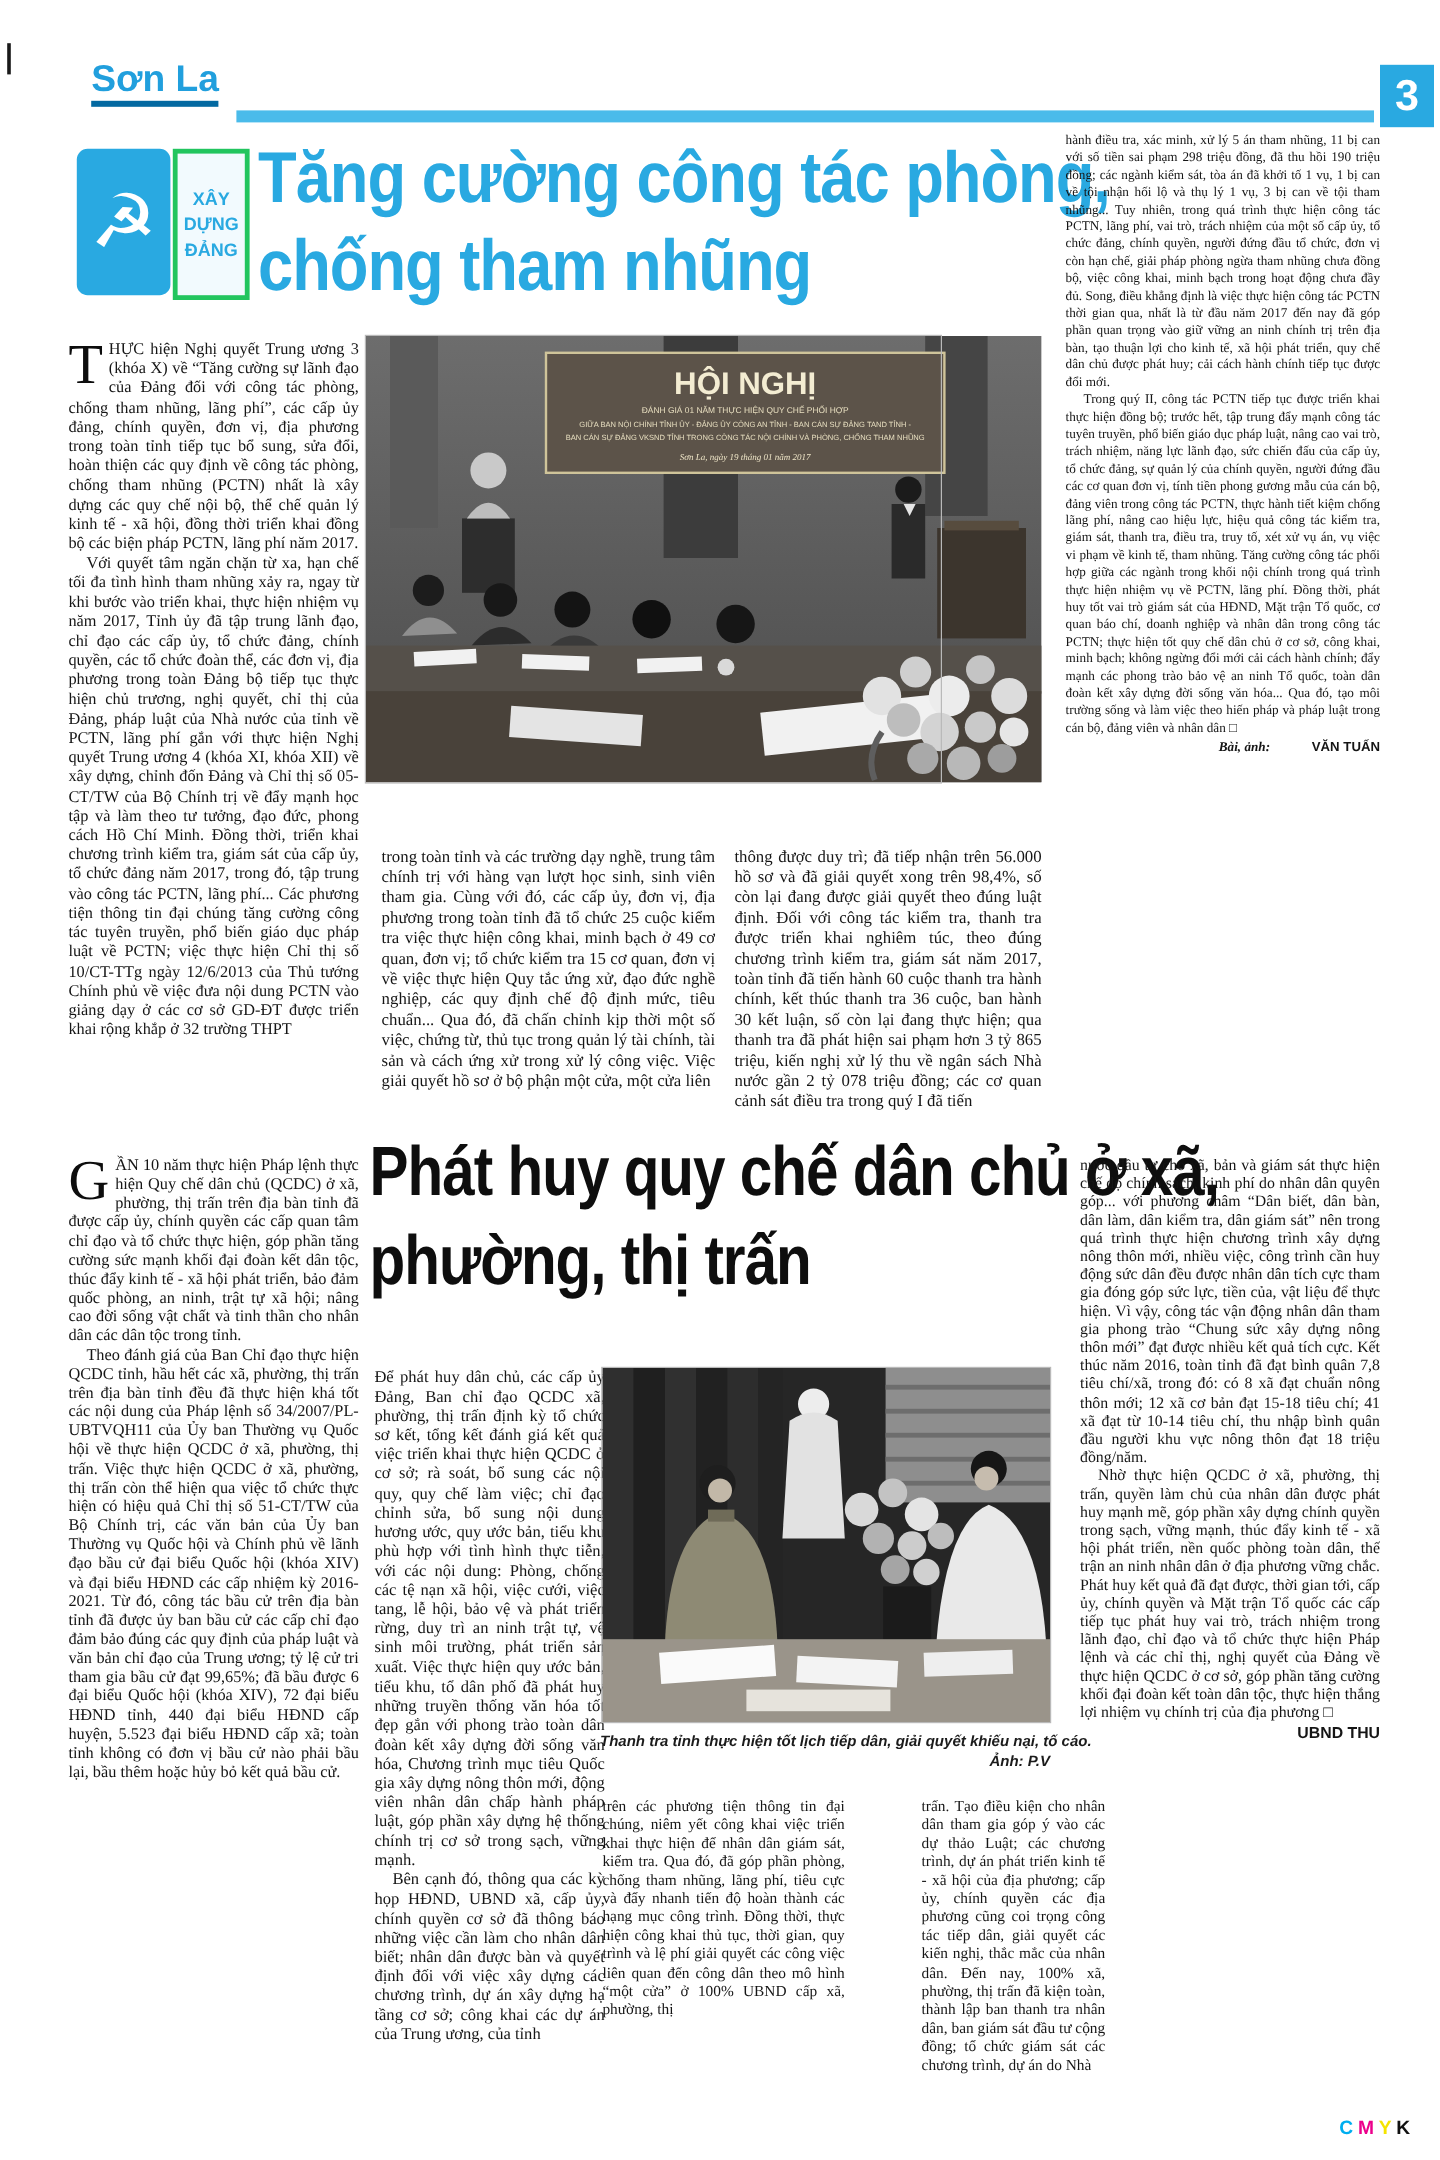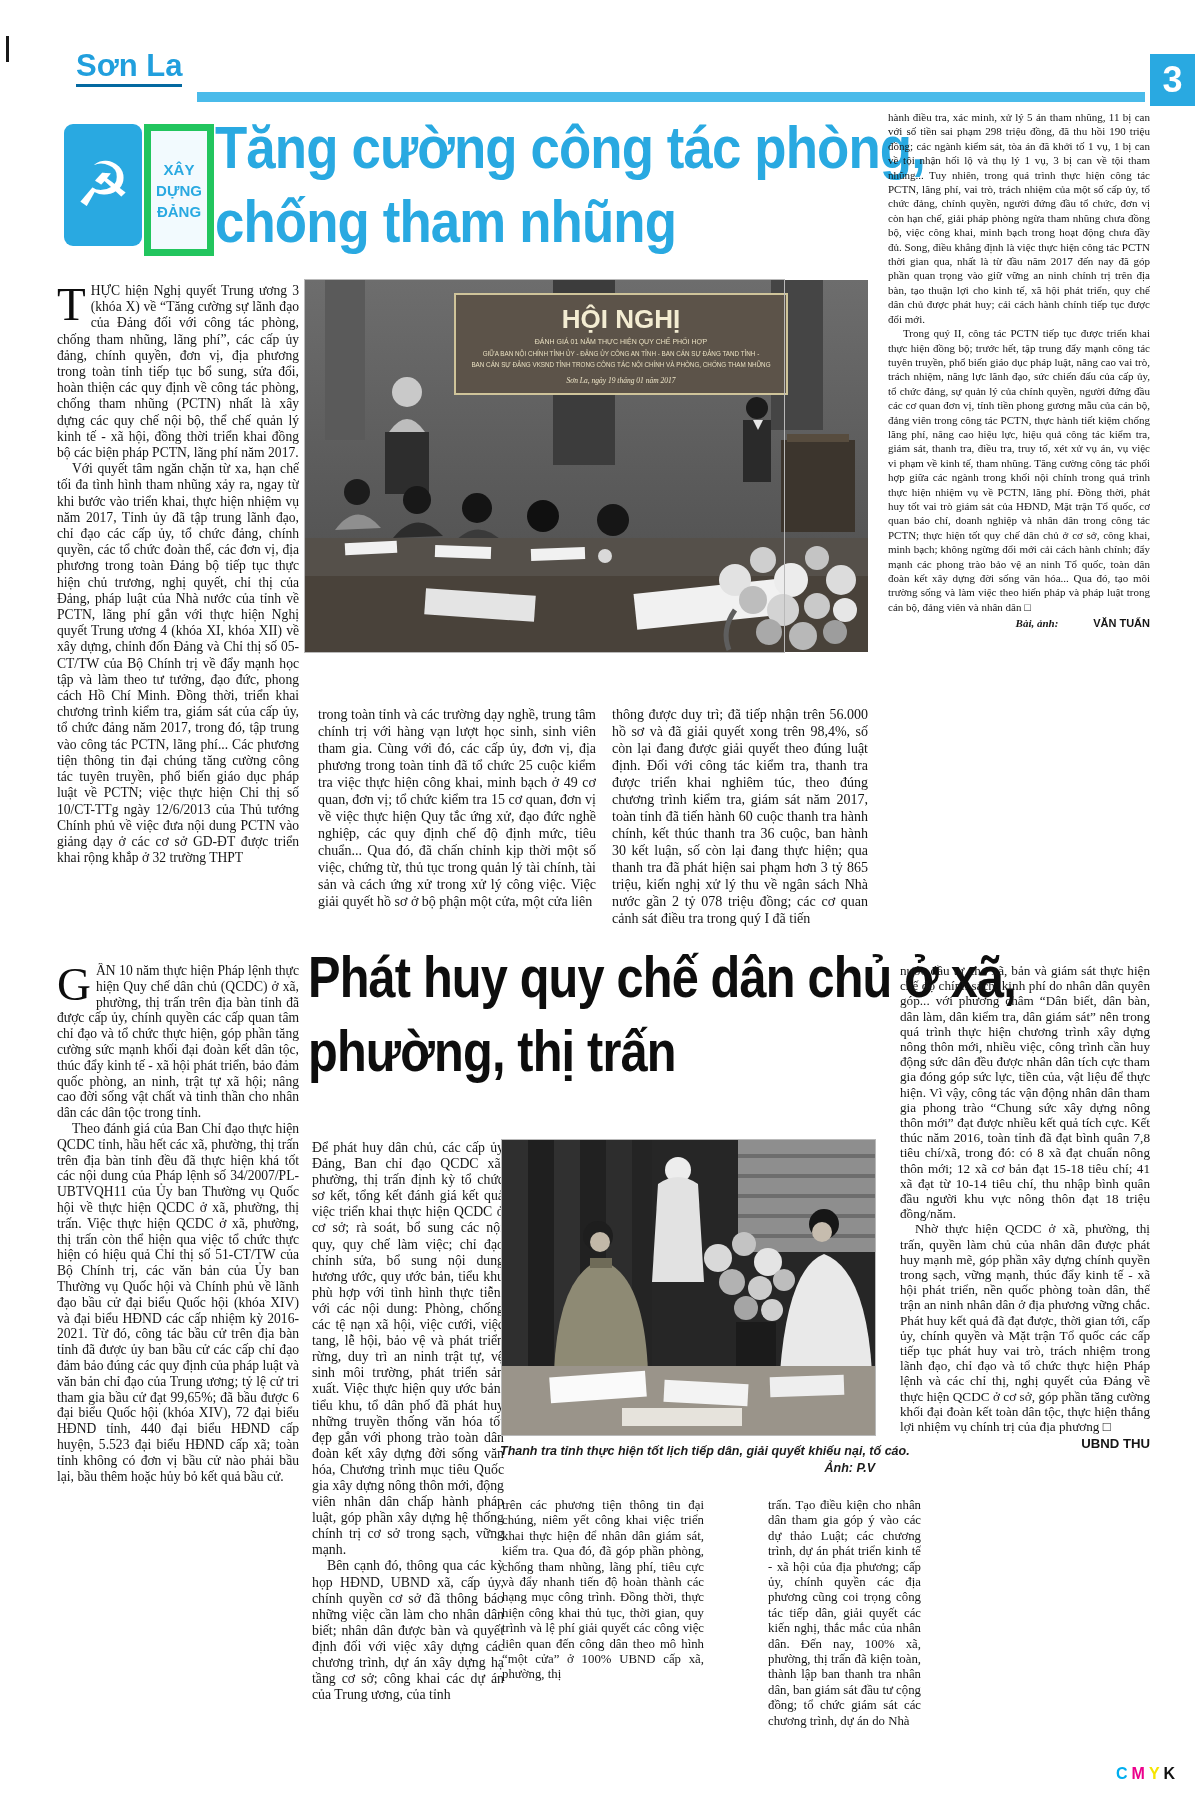--- a/index.html
+++ b/index.html
@@ -3,30 +3,30 @@
 <meta charset="utf-8">
 <style>
   html,body{margin:0;padding:0;background:#e8e8e8;}
   .page{position:relative;width:1200px;height:1800px;background:#ffffff;margin:0 auto;overflow:hidden;
         font-family:"Liberation Serif","DejaVu Serif",serif;color:#111;}
   .sans{font-family:"Liberation Sans","DejaVu Sans",sans-serif;}
   .abs{position:absolute;}
   
   .printmark{left:6px;top:36px;width:3px;height:26px;background:#191919;}
   .masthead{left:76px;top:50px;font-size:31px;font-weight:bold;color:#219fdd;
-            border-bottom:3px solid #0369a1;padding-bottom:3px;line-height:1;}
+            border-bottom:5px solid #0369a1;padding-bottom:3px;line-height:1;}
   .headerbar{left:197px;top:92px;width:948px;height:10px;background:#4abbea;}
   .issue{left:700px;top:64px;width:443px;text-align:right;font-size:19px;font-weight:bold;color:#0d0d0d;}
   .pagenum{left:1150px;top:54px;width:45px;height:52px;background:#29a9e1;color:#fff;
            font-size:36px;font-weight:bold;text-align:center;line-height:52px;}
   
   .badge-square{left:64px;top:124px;width:78px;height:122px;background:#29a9e1;border-radius:9px;
                 display:flex;align-items:center;justify-content:center;}
   .badge-square .glyph{color:#fff;font-size:62px;line-height:1;font-family:"DejaVu Sans",sans-serif;}
-  .badge-label{left:144px;top:124px;width:56px;height:118px;background:#f2fafe;border:7px solid #22c55e;
+  .badge-label{left:144px;top:124px;width:56px;height:118px;background:#f2fafe;border:4px solid #22c55e;
                color:#29a9e1;font-weight:bold;font-size:15px;text-align:center;
                display:flex;flex-direction:column;justify-content:center;gap:6px;line-height:1;}
   .headline1{color:#29a9e1;font-weight:bold;white-space:nowrap;transform:scaleX(.88);transform-origin:left top;
              font-size:60px;line-height:1;letter-spacing:-1px;}
   .hl1a{left:215px;top:118px;} .hl1b{left:215px;top:192px;}
   
   .headline2{color:#0e0e0e;font-weight:bold;white-space:nowrap;transform:scaleX(.84);transform-origin:left top;
              font-size:58px;line-height:1;letter-spacing:-1px;}
   .hl2a{left:308px;top:948px;} .hl2b{left:308px;top:1022px;}
   

